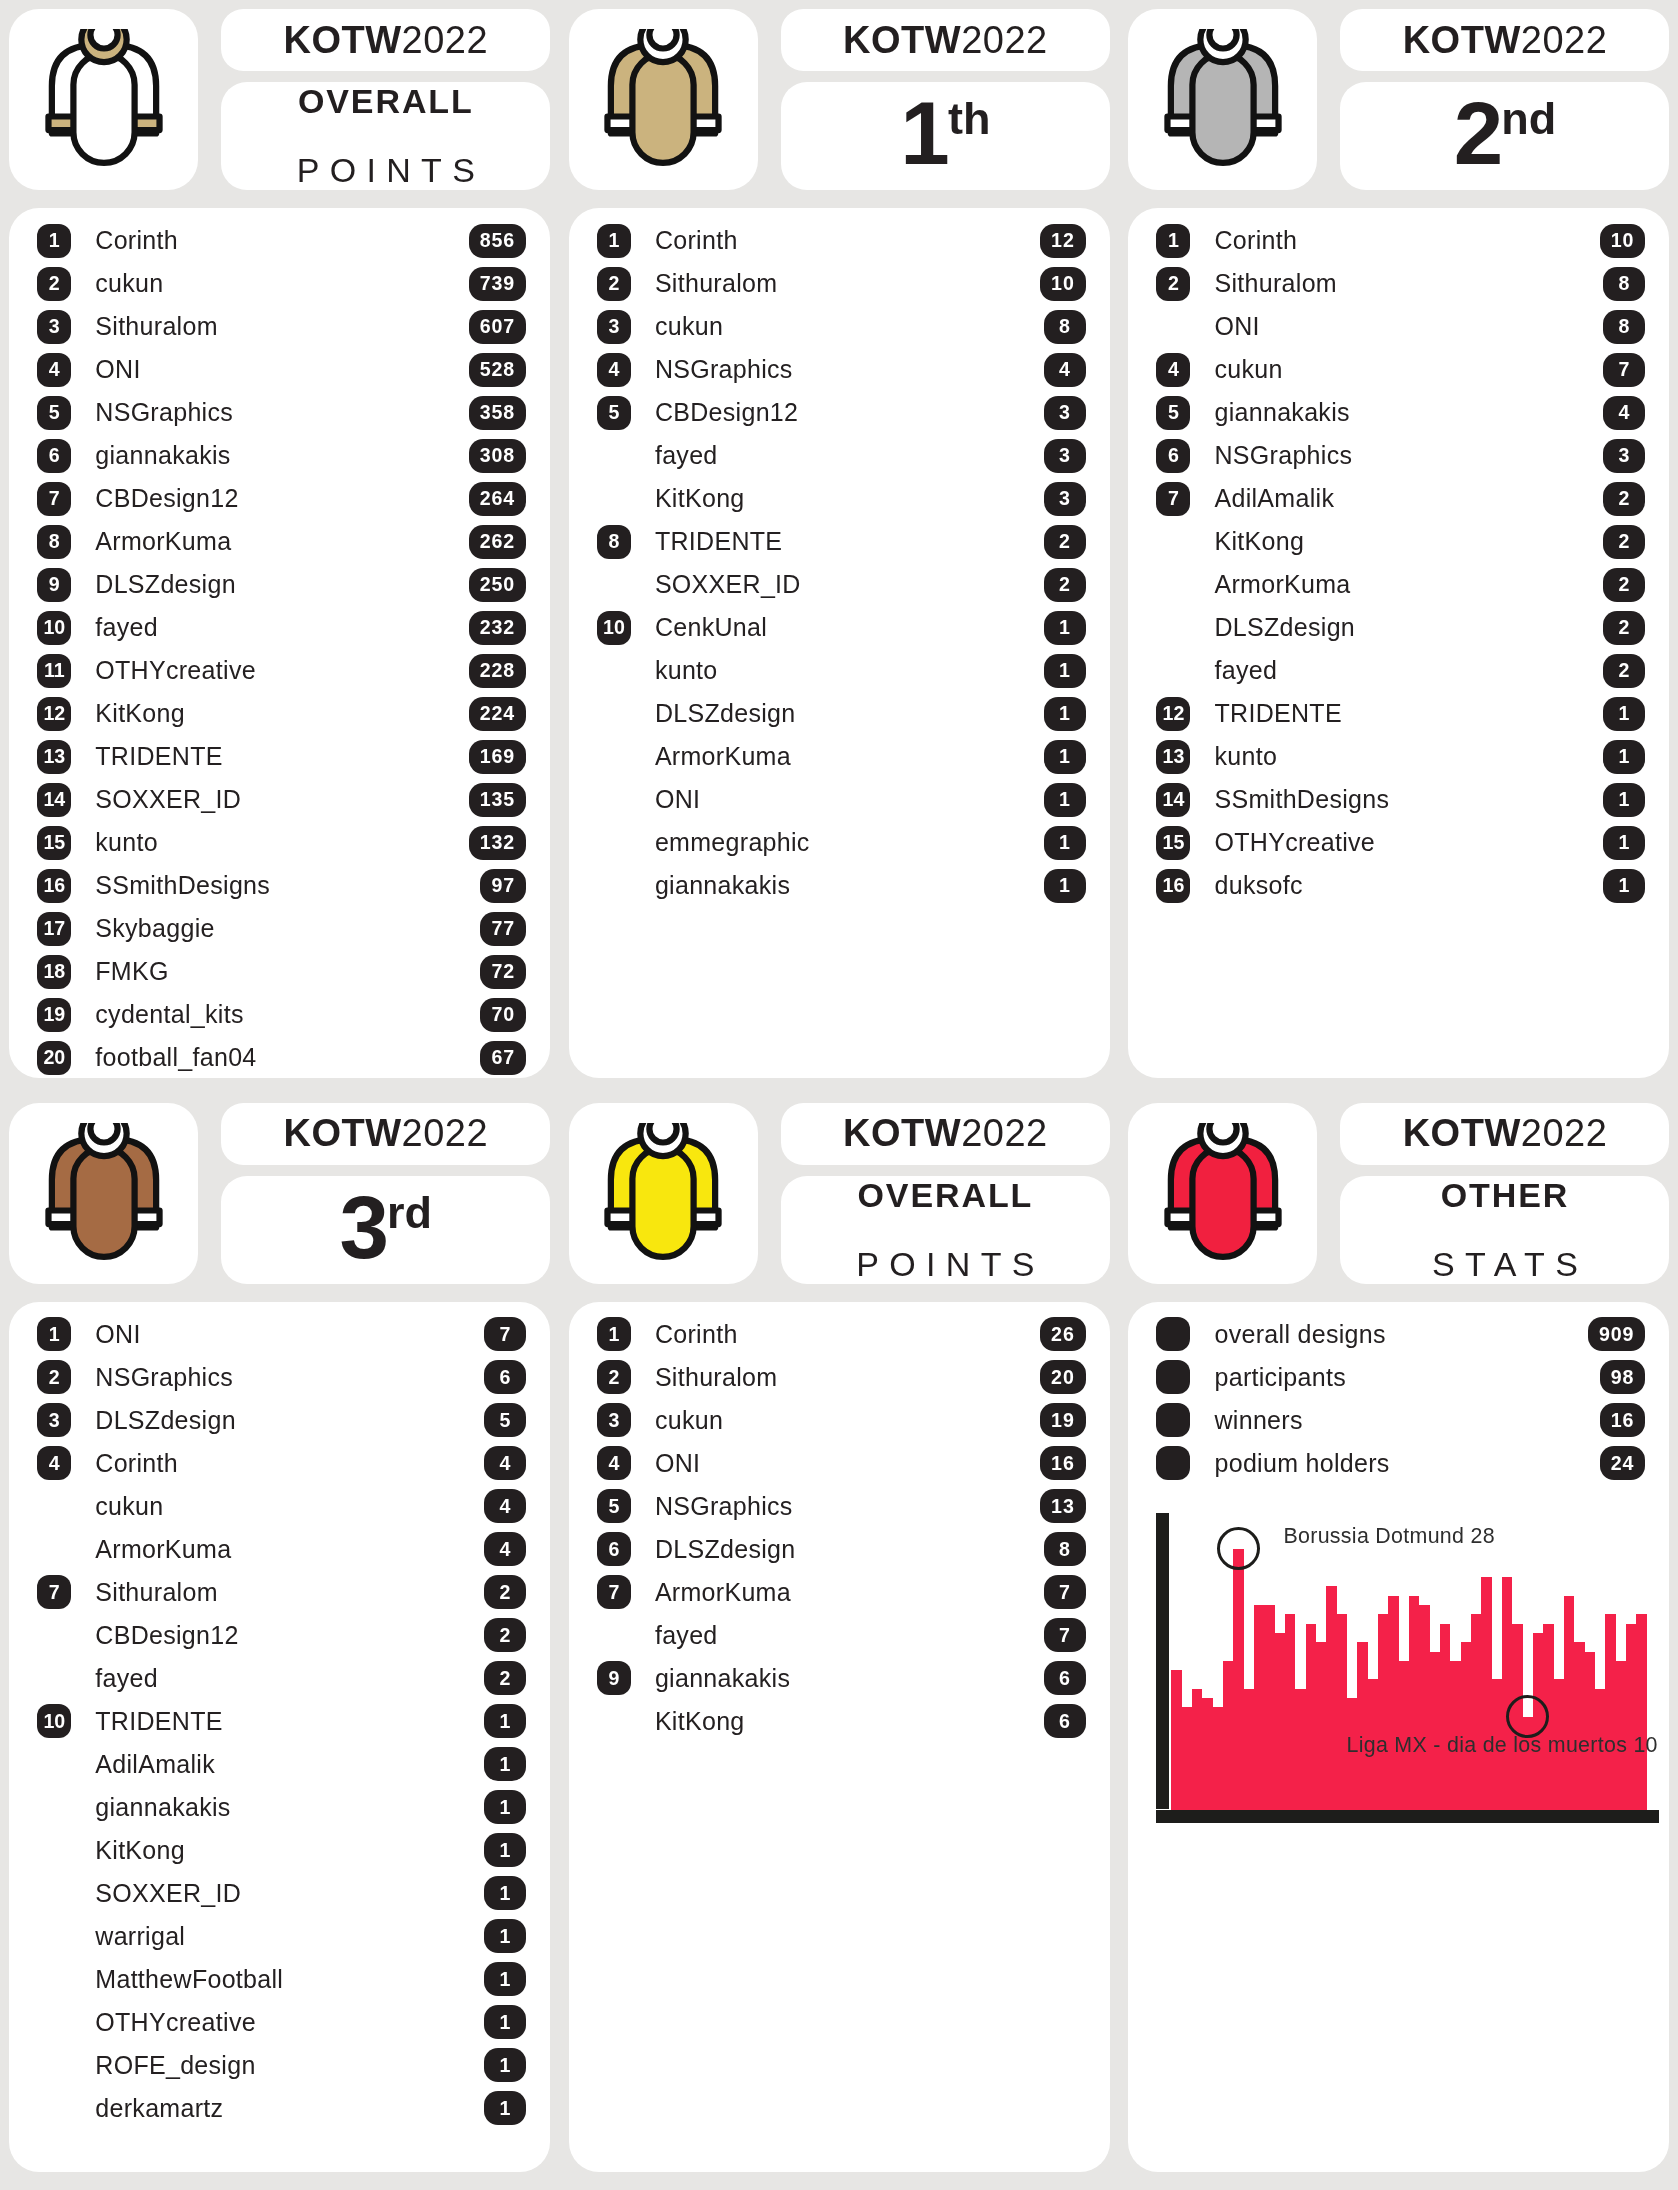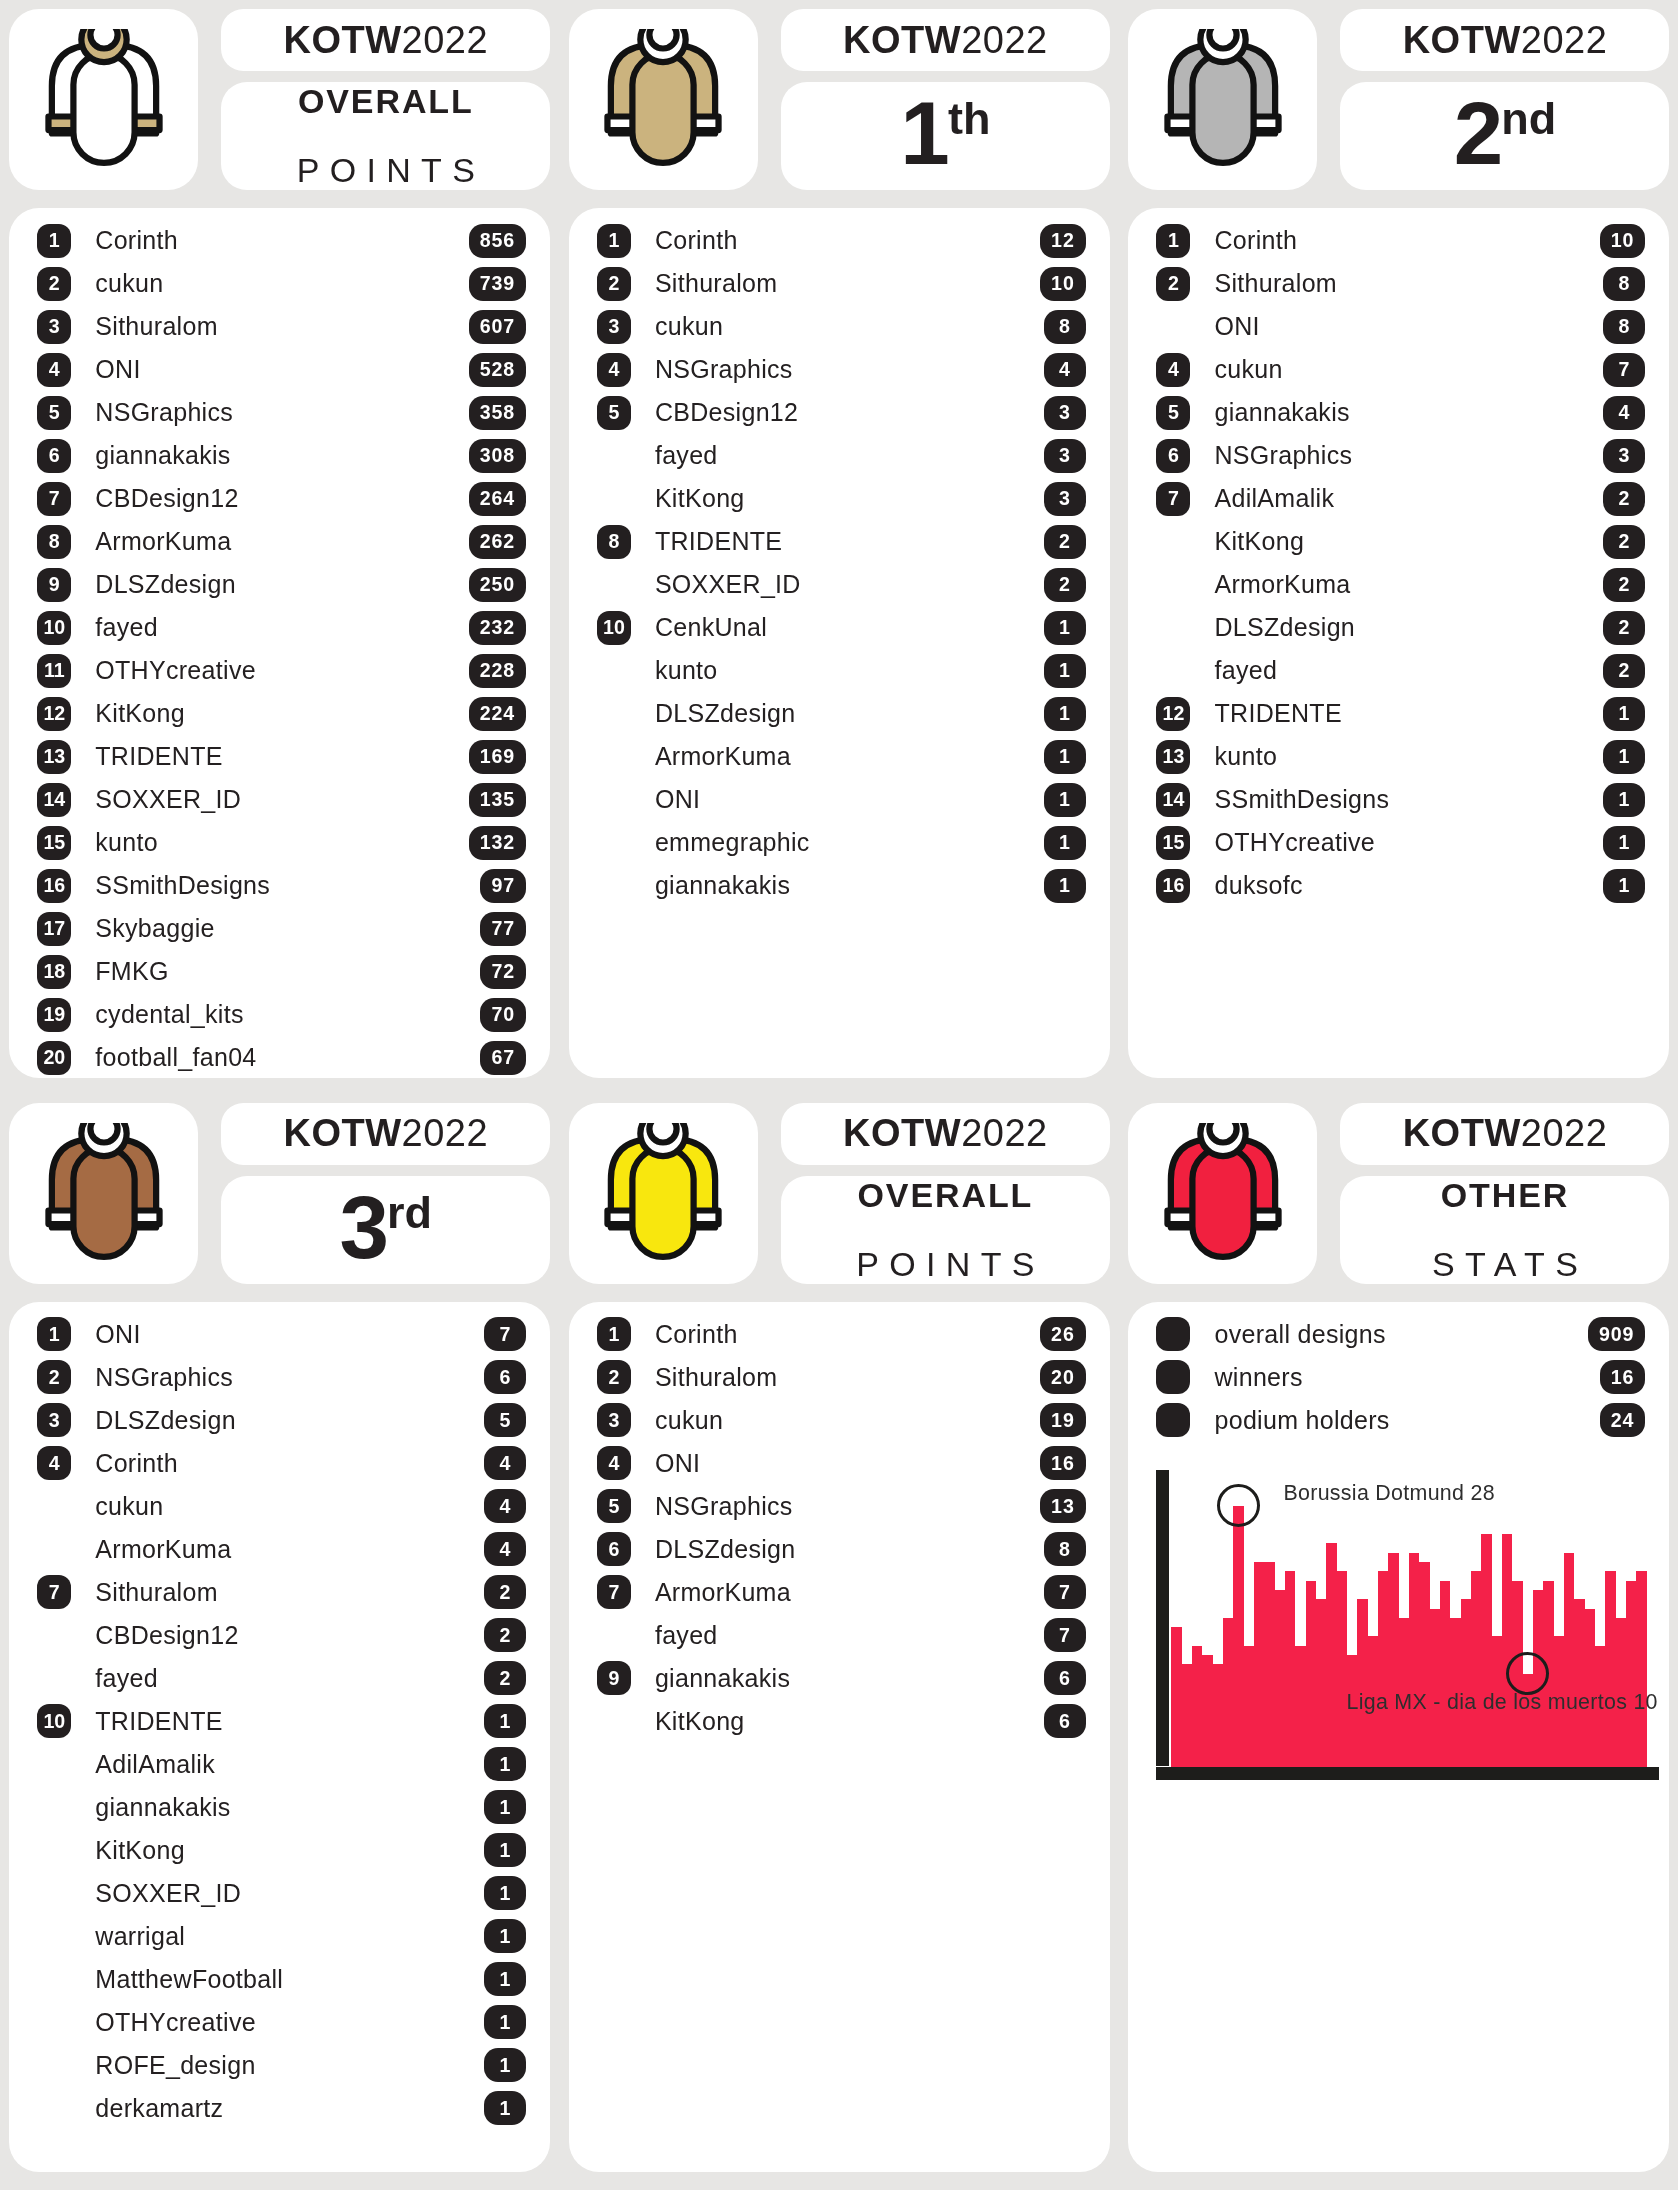--- a/index.html
+++ b/index.html
@@ -723,20 +723,25 @@
       </div>
       <div class="list-card">
         <div>
 
             <div class="row">
               <div class="rank"></div>
               <div class="name">overall designs</div>
               <div class="value">909</div>
             </div>
 
+            <div class="row">
+              <div class="rank"></div>
+              <div class="name">participants</div>
+              <div class="value">98</div>
+            </div>
 
             <div class="row">
               <div class="rank"></div>
               <div class="name">winners</div>
               <div class="value">16</div>
             </div>
 
             <div class="row">
               <div class="rank"></div>
               <div class="name">podium holders</div>

